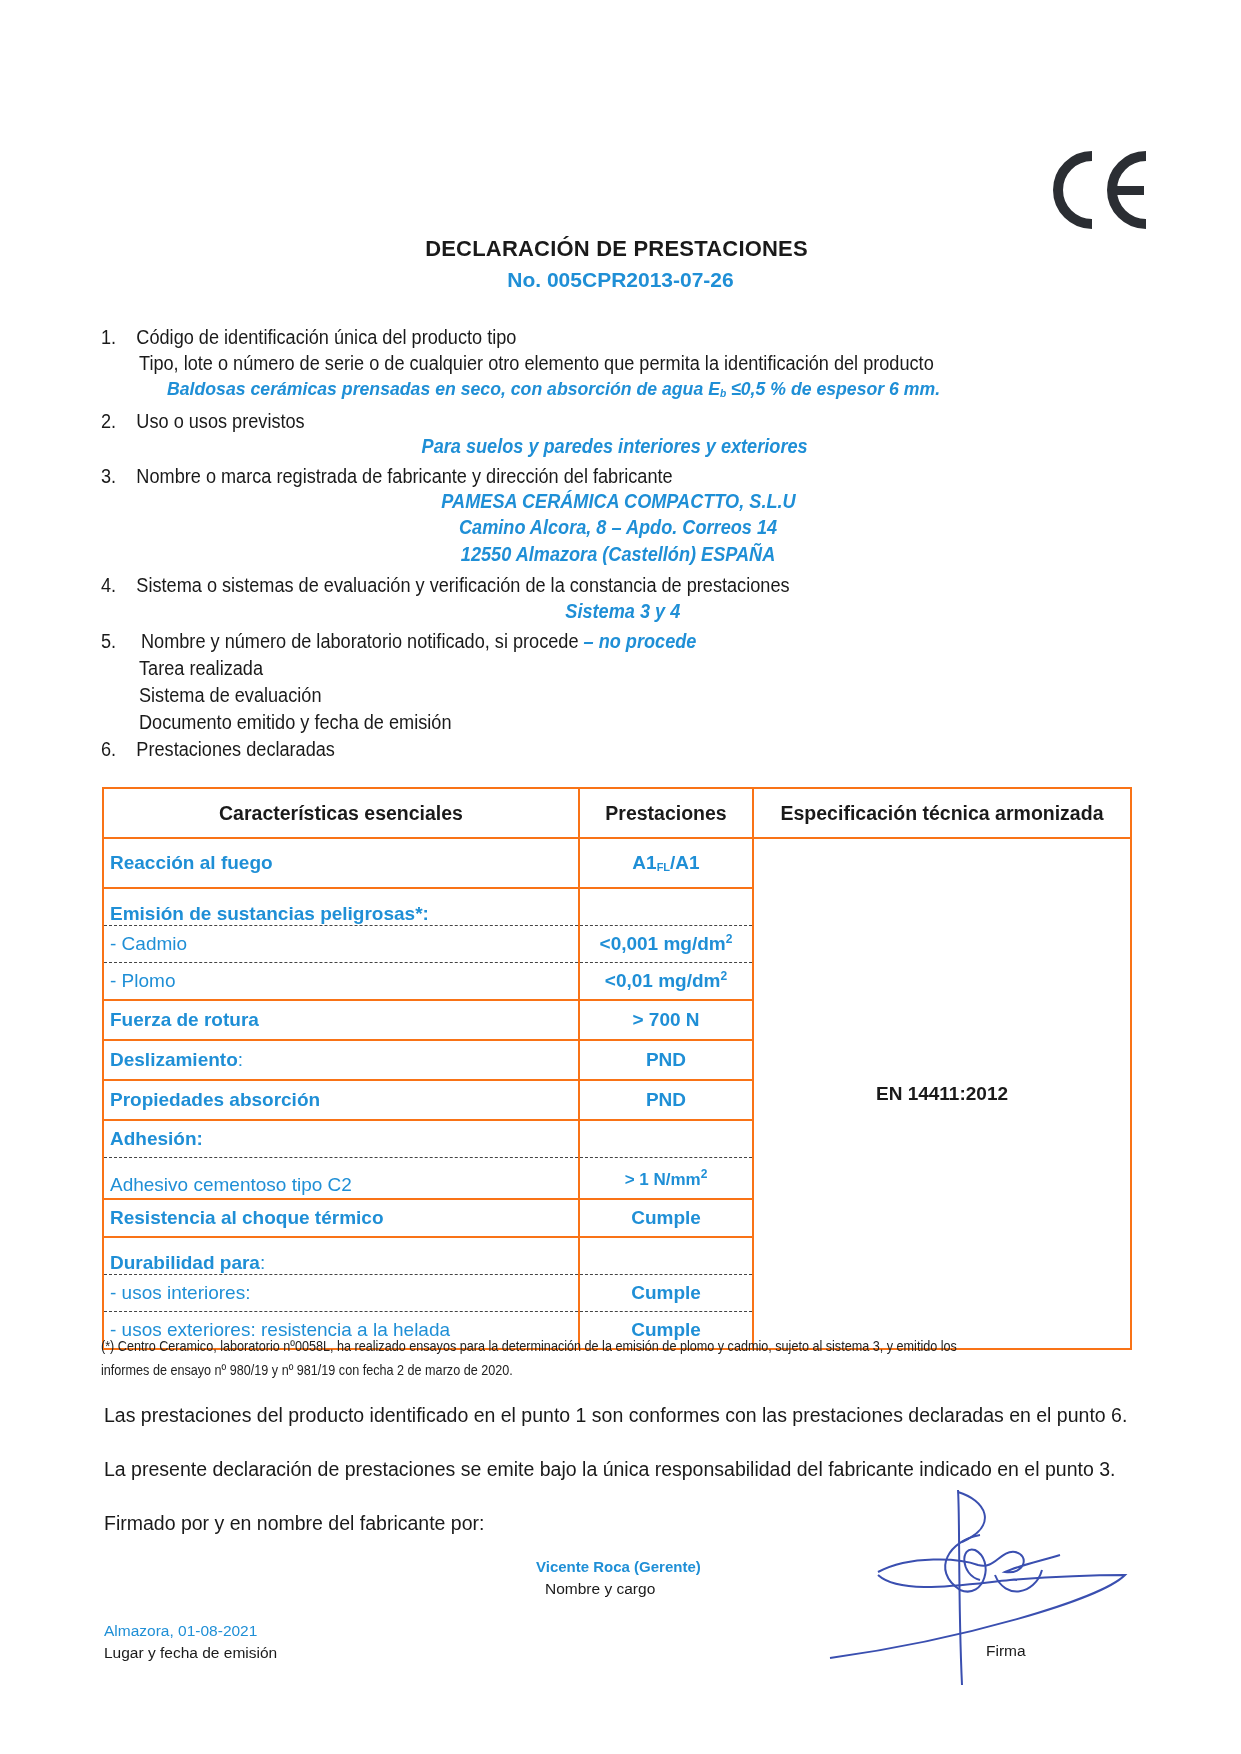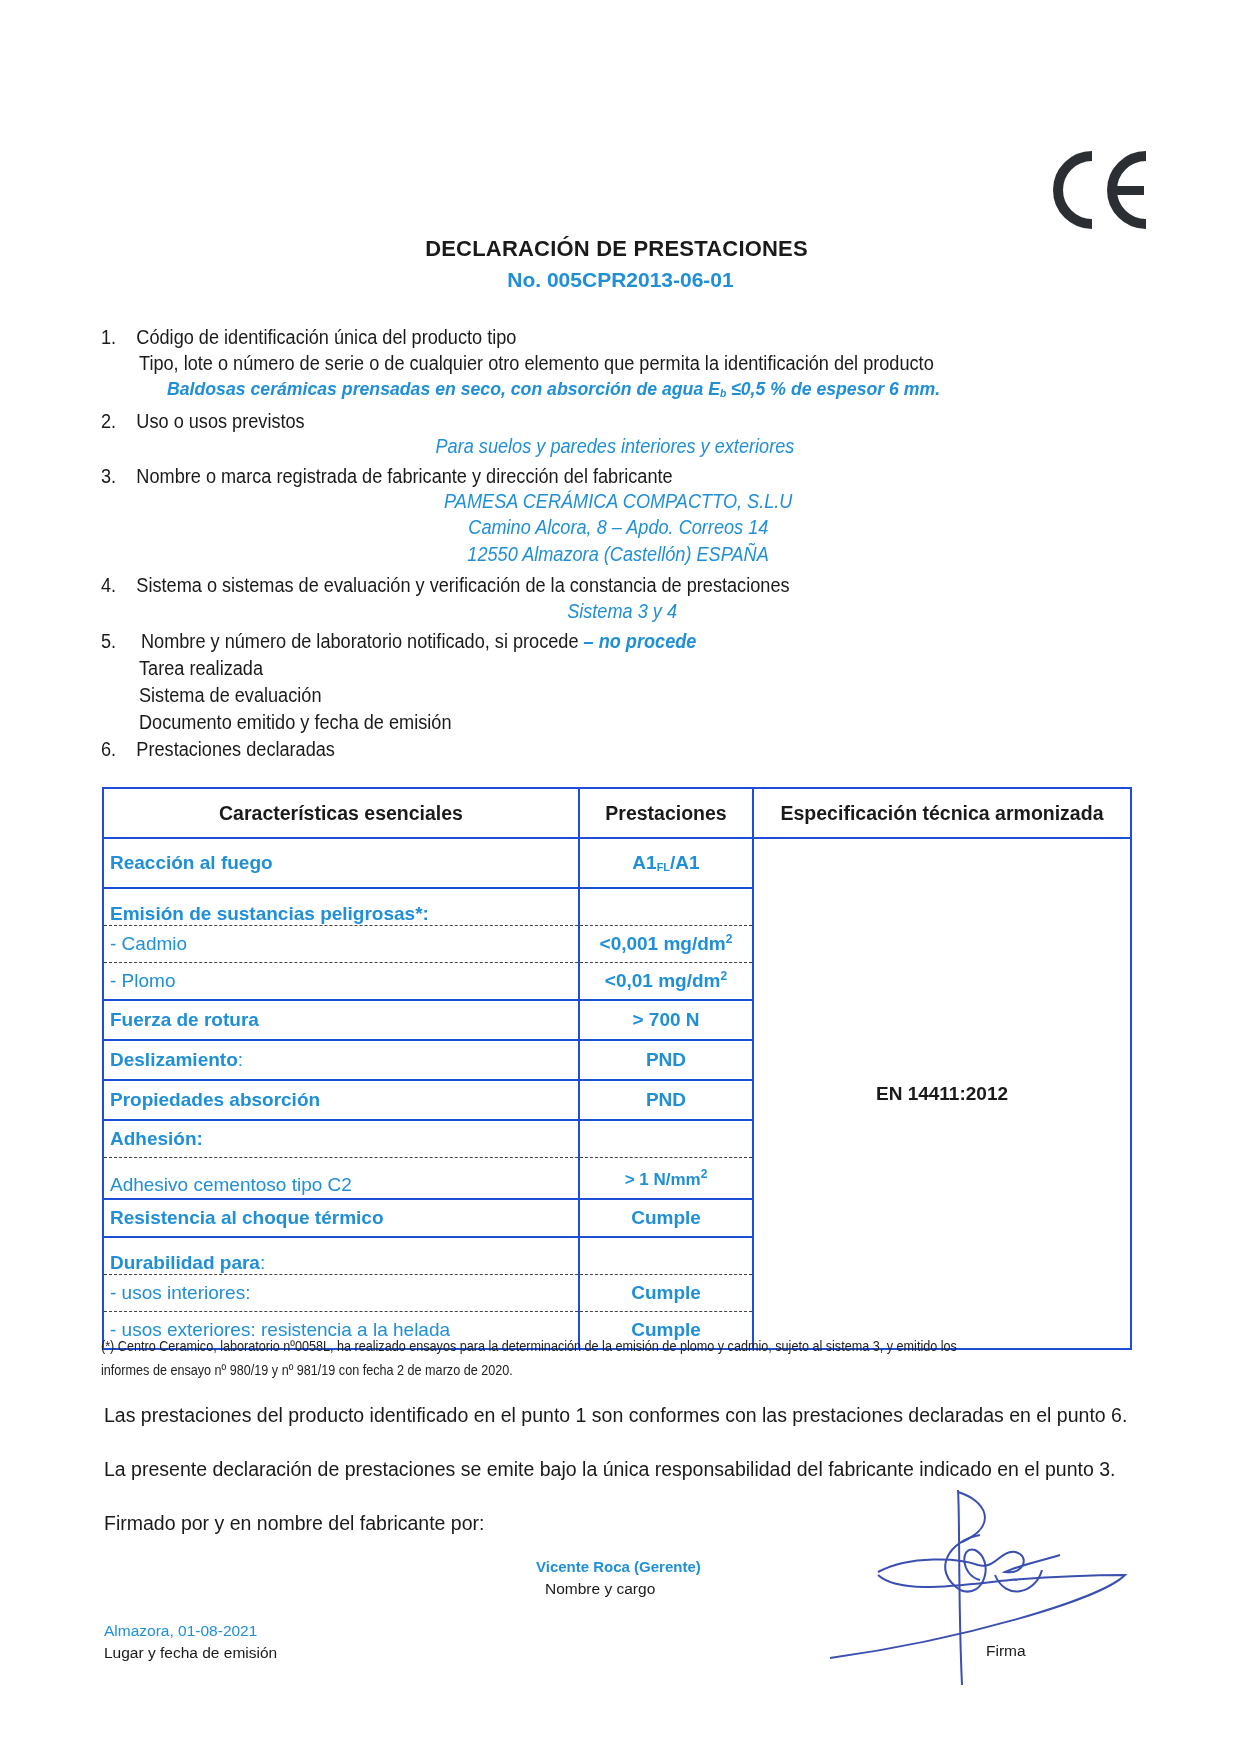--- a/index.html
+++ b/index.html
@@ -5,24 +5,24 @@
   html, body { margin:0; padding:0; background:#ffffff; }
   body { width:1241px; height:1754px; position:relative; font-family:"Liberation Sans", sans-serif; color:#1a1a1a; overflow:hidden; }
   .abs { position:absolute; }
   .bi { font-weight:bold; font-style:italic; color:#1f8fd6; }
   .ce { left:1044px; top:150px; width:110px; height:80px; }
   .title { left:0; width:1241px; text-align:center; top:236px; font-weight:bold; font-size:22px; letter-spacing:0.2px; }
   .title span { display:inline-block; transform:translateX(-4px); }
   .docno { left:0; width:1241px; text-align:center; top:268px; font-weight:bold; font-size:21px; color:#1f8fd6; }
   .line { font-size:19.5px; white-space:nowrap; transform:scaleX(0.93); transform-origin:left center; }
   .num { display:inline-block; width:38px; }
-  .center-blue { left:0; width:1241px; text-align:center; font-size:19.5px; font-weight:normal; font-style:italic; color:#1f8fd6; }
+  .center-blue { left:0; width:1241px; text-align:center; font-size:19.5px; font-weight:bold; font-style:italic; color:#1f8fd6; }
 
   table.perf { position:absolute; left:102px; top:787px; width:1030px; border-collapse:collapse; font-family:"Liberation Sans", sans-serif; }
-  table.perf td { border:2px solid #1d4ed8; padding:0 6px; font-size:19px; vertical-align:middle; }
+  table.perf td { border:2px solid #f97316; padding:0 6px; font-size:19px; vertical-align:middle; }
   table.perf td.h { font-weight:bold; text-align:center; height:48px; font-size:19.5px; }
   td.c1 { width:462px; }
   td.c2 { width:160px; text-align:center; font-weight:bold; color:#1f8fd6; }
   td.c3 { text-align:center; font-weight:bold; font-size:19.5px; }
   .cb { color:#1f8fd6; font-weight:bold; }
   .cn { color:#1f8fd6; }
   tr.r td { height:36px; }
   tr.dt td.c1, tr.dt td.c2 { border-bottom:1px dashed #444; }
   tr.dm td.c1, tr.dm td.c2 { border-top:1px dashed #444; border-bottom:1px dashed #444; }
   tr.db td.c1, tr.db td.c2 { border-top:1px dashed #444;margin-left:44px; }
@@ -36,21 +36,21 @@
 </head>
 <body>
 
 <svg class="abs ce" viewBox="0 0 110 80">
   <path d="M48 6 A34 34 0 0 0 48 74" fill="none" stroke="#2b2e33" stroke-width="10"></path>
   <path d="M102 6 A34 34 0 0 0 102 74" fill="none" stroke="#2b2e33" stroke-width="10"></path>
   <rect x="72" y="36" width="28" height="9" fill="#2b2e33"></rect>
 </svg>
 
 <div class="abs title"><span>DECLARACIÓN DE PRESTACIONES</span></div>
-<div class="abs docno">No. 005CPR2013-06-01</div>
+<div class="abs docno">No. 005CPR2013-07-26</div>
 
 <div class="abs line" style="left:101px; top:326px;">
   <span class="num">1.</span><span>Código de identificación única del producto tipo</span>
 </div>
 <div class="abs line" style="left:139px; top:352px;">Tipo, lote o número de serie o de cualquier otro elemento que permita la identificación del producto</div>
 <div class="abs line bi" style="left:167px; top:378px; font-size:19px;"><span>Baldosas cerámicas prensadas en seco, con absorción de agua E</span><span class="sub">b</span><span> ≤0,5 % de espesor  6 mm.</span></div>
 
 <div class="abs line" style="left:101px; top:410px;">
   <span class="num">2.</span><span>Uso o usos previstos</span>
 </div>

